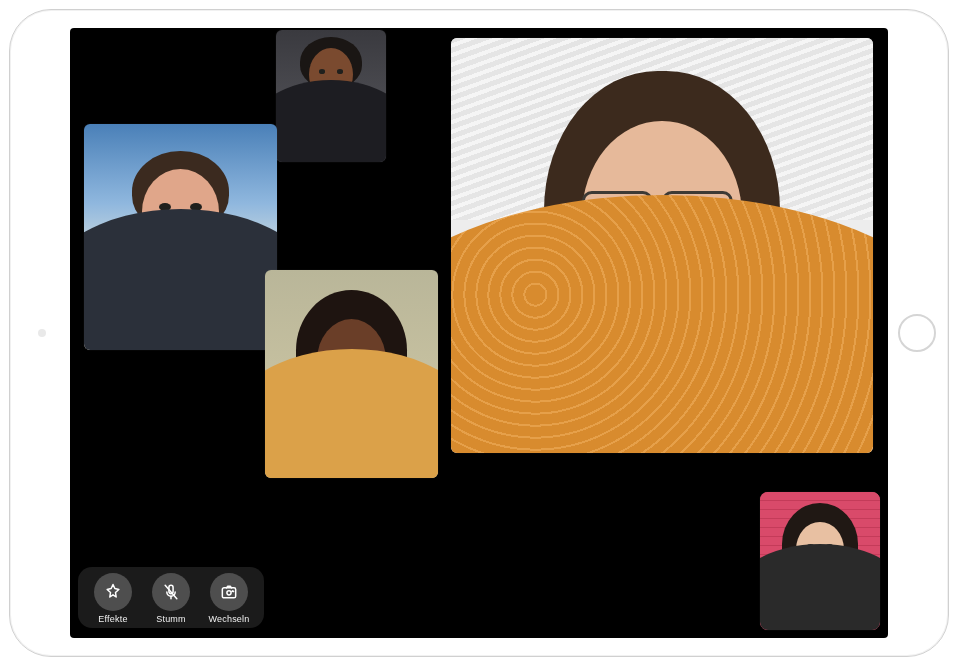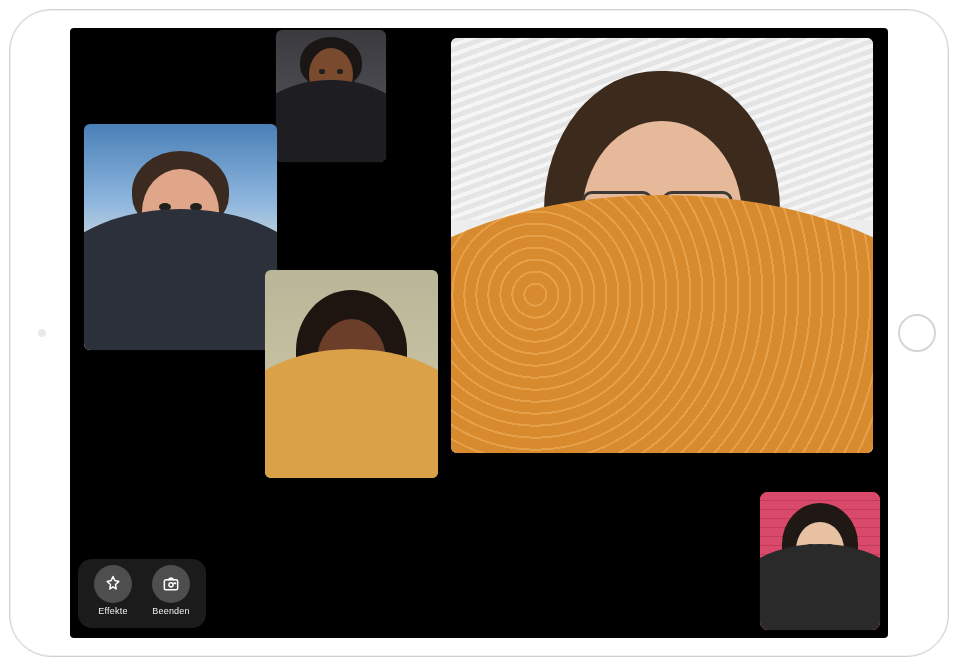--- a/index.html
+++ b/index.html
@@ -114,21 +114,21 @@
   .tile-self   { right: 8px;  bottom: 8px; width: 120px; height: 138px; border-radius:8px;}
 
   
   .controls {
     position: absolute;
     left: 8px; bottom: 10px;
     display: flex;
     gap: 8px;
     background: rgba(60,60,60,0.45);
     backdrop-filter: blur(6px);
-    padding: 6px 10px 12px 10px;
+    padding: 6px 10px 4px 10px;
     border-radius: 14px;
   }
   .ctrl {
     width: 50px;
     display: flex; flex-direction: column; align-items: center;
     gap: 3px;
     user-select: none;
   }
   .ctrl .btn-circle {
     width: 38px; height: 38px; border-radius: 50%;
@@ -215,29 +215,40 @@
     <div class="controls">
       <div class="ctrl">
         <div class="btn-circle">
           <svg viewBox="0 0 24 24">
             <path d="M12 3l2.2 4.8L19 9l-4 3.6L15.8 18 12 15.4 8.2 18 9 12.6 5 9l4.8-1.2z"></path>
           </svg>
         </div>
         <span class="lbl">Effekte</span>
       </div>
 
+      <div class="ctrl">
+        <div class="btn-circle">
+          <svg viewBox="0 0 24 24">
+            <rect x="9.5" y="4" width="5" height="10" rx="2.5"></rect>
+            <path d="M7 12a5 5 0 0 0 10 0"></path>
+              <path d="M12 17v3"></path>
+            <path d="M5 4l14 16"></path>
+          </svg>
+        </div>
+        <span class="lbl">Stumm</span>
+      </div>
 
       <div class="ctrl">
         <div class="btn-circle">
           <svg viewBox="0 0 24 24">
             <rect x="4" y="7" width="16" height="12" rx="2"></rect>
             <path d="M9 7l1.5-2h3L15 7"></path>
             <path d="M9.5 13a2.5 2.5 0 1 0 5 0 2.5 2.5 0 1 0-5 0"></path>
             <path d="M15.5 11.5l1-1 1 1" fill="none"></path>
           </svg>
         </div>
-        <span class="lbl">Beenden</span>
+        <span class="lbl">Wechseln</span>
       </div>
 
     </div>
 
   </div>
 </div>
 
 </body></html>

